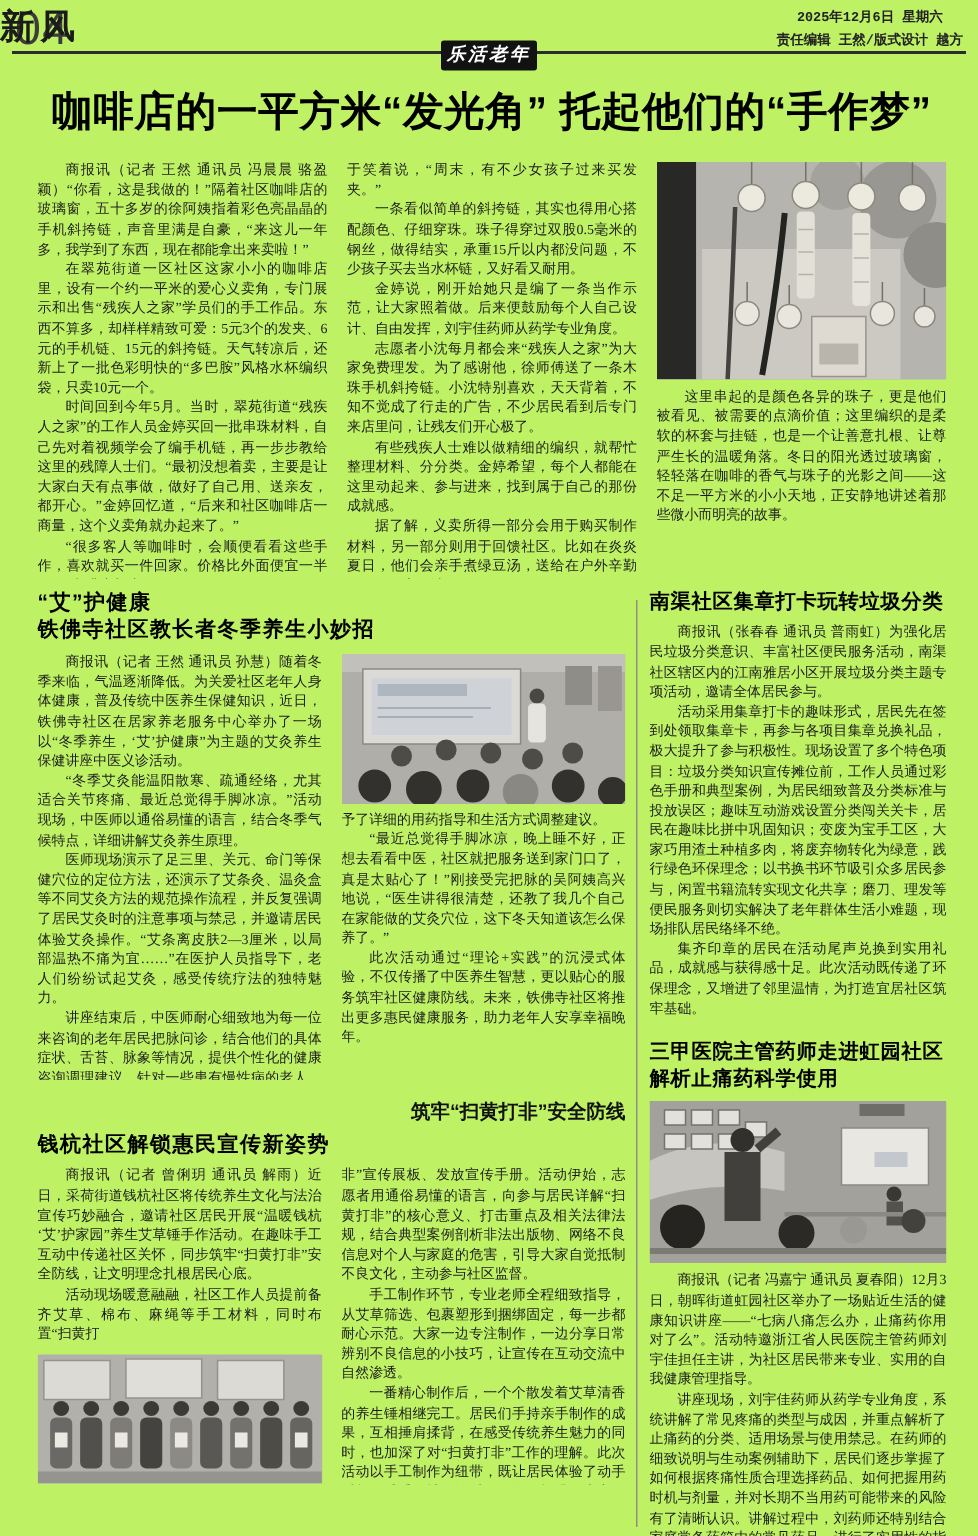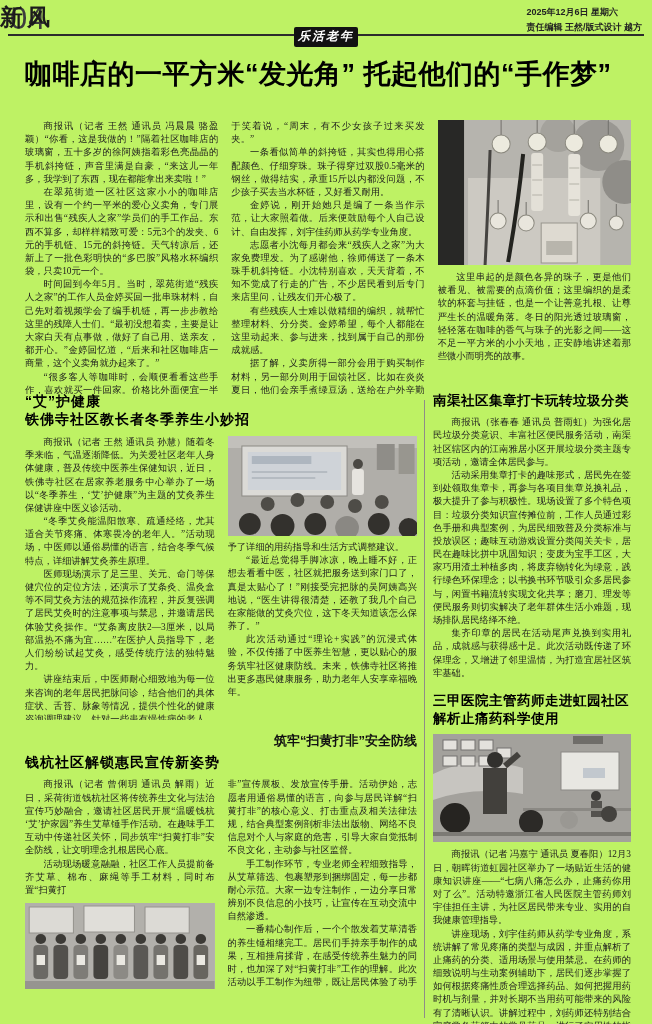--- a/index.html
+++ b/index.html
@@ -19,34 +19,34 @@
     font-size:23px;font-weight:800;letter-spacing:4px;
     font-family:"Liberation Sans","DejaVu Sans",sans-serif;
   }
   .logo{
     position:absolute;left:50%;top:27px;transform:translateX(-50%);
     background:#121212;color:#fff;padding:1px 4px 2px;font-size:12px;
     font-style:italic;font-weight:700;letter-spacing:2px;border-radius:2px;
     white-space:nowrap;
   }
   .dateline{
-    position:absolute;right:10px;top:5px;text-align:left;font-size:9px;
+    position:absolute;right:10px;top:5px;text-align:center;font-size:9px;
     font-weight:700;line-height:1.65;
-    font-family:Liberation Sans, sans-serif;color:#222;
+    font-family:Liberation Mono, monospace;color:#222;
   }
   
   .body{font-size:9.3px;line-height:1.42;text-align:justify;color:#1c1c1c;}
   .body .para{margin:0;text-indent:2em;}
   .body .para.cont{text-indent:0;}
   .photo{width:100%;overflow:hidden;background:#b7b5b0;}
   .photo svg{display:block;width:100%;}
   
   .lead{position:absolute;left:25px;top:56px;width:606px;height:338px;overflow:hidden;}
   .h1{
-    margin:0 0 28px;text-align:left;font-size:27px;font-weight:900;
+    margin:0 0 16px;text-align:center;font-size:27px;font-weight:900;
     letter-spacing:0.5px;white-space:nowrap;color:#000;
     font-family:"Liberation Sans","DejaVu Sans",sans-serif;
   }
   .cols{display:flex;gap:13px;}
   .lead-cols .col{flex:1;height:278px;overflow:hidden;}
   .lead-cols .photo{margin-bottom:6px;}
   
   .vrule{position:absolute;left:424px;top:400px;width:1px;height:618px;background:#8f8d88;}
   .left-lower{position:absolute;left:25px;top:392px;width:392px;height:632px;overflow:hidden;}
   .right-lower{position:absolute;left:433px;top:392px;width:198px;height:632px;overflow:hidden;}
@@ -164,21 +164,21 @@
   <section class="left-lower">
 
     <article>
       <h2 class="h2">
         <div>“艾”护健康</div>
         <div>铁佛寺社区教长者冬季养生小妙招</div>
       </h2>
       <div class="cols two-cols health-cols">
         <div class="col body">
             <p class="para">商报讯（记者 王然 通讯员 孙慧）随着冬季来临，气温逐渐降低。为关爱社区老年人身体健康，普及传统中医养生保健知识，近日，铁佛寺社区在居家养老服务中心举办了一场以“冬季养生，‘艾’护健康”为主题的艾灸养生保健讲座中医义诊活动。</p>
-            <p class="para">“冬季艾灸能温阳散寒、疏通经络，尤其适合关节疼痛、体寒畏冷的老年人。”活动现场，中医师以通俗易懂的语言，结合冬季气候特点，详细讲解艾灸养生原理。</p>
+            <p class="para">“冬季艾灸能温阳散寒、疏通经络，尤其适合关节疼痛、最近总觉得手脚冰凉。”活动现场，中医师以通俗易懂的语言，结合冬季气候特点，详细讲解艾灸养生原理。</p>
             <p class="para">医师现场演示了足三里、关元、命门等保健穴位的定位方法，还演示了艾条灸、温灸盒等不同艾灸方法的规范操作流程，并反复强调了居民艾灸时的注意事项与禁忌，并邀请居民体验艾灸操作。“艾条离皮肤2—3厘米，以局部温热不痛为宜……”在医护人员指导下，老人们纷纷试起艾灸，感受传统疗法的独特魅力。</p>
             <p class="para">讲座结束后，中医师耐心细致地为每一位来咨询的老年居民把脉问诊，结合他们的具体症状、舌苔、脉象等情况，提供个性化的健康咨询调理建议。针对一些患有慢性病的老人，医生给</p>
           </div>
         <div class="col">
           <div class="photo">
             <svg viewBox="0 0 191 100" height="100" preserveAspectRatio="none">
               <rect width="191" height="100" fill="#b0aea9"></rect>
               <rect width="191" height="12" fill="#c2c0bb"></rect>
               <rect x="14" y="10" width="106" height="50" fill="#dbdad6" stroke="#8b8984"></rect>
               <rect x="20" y="16" width="94" height="38" fill="#cfd3d8"></rect>

